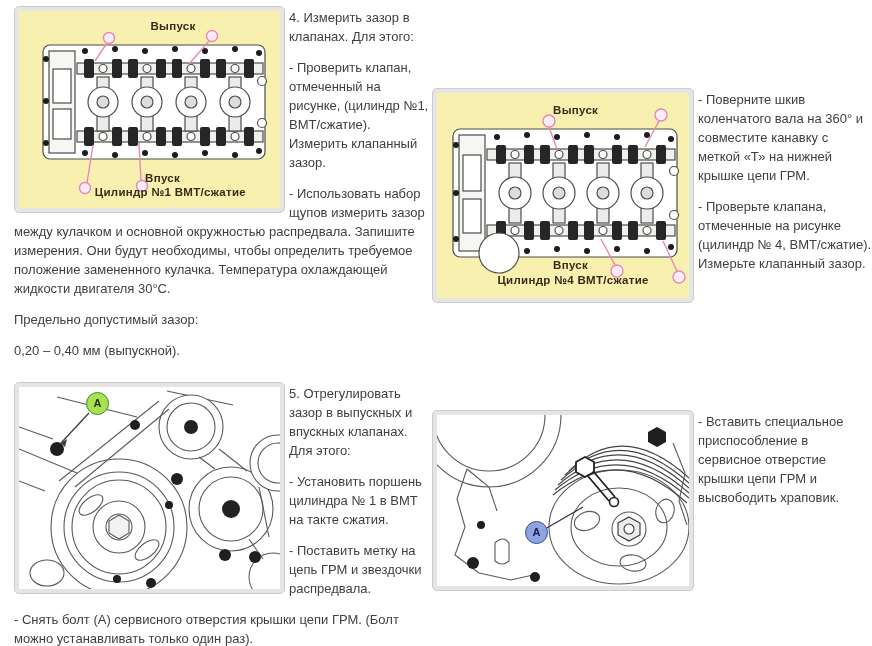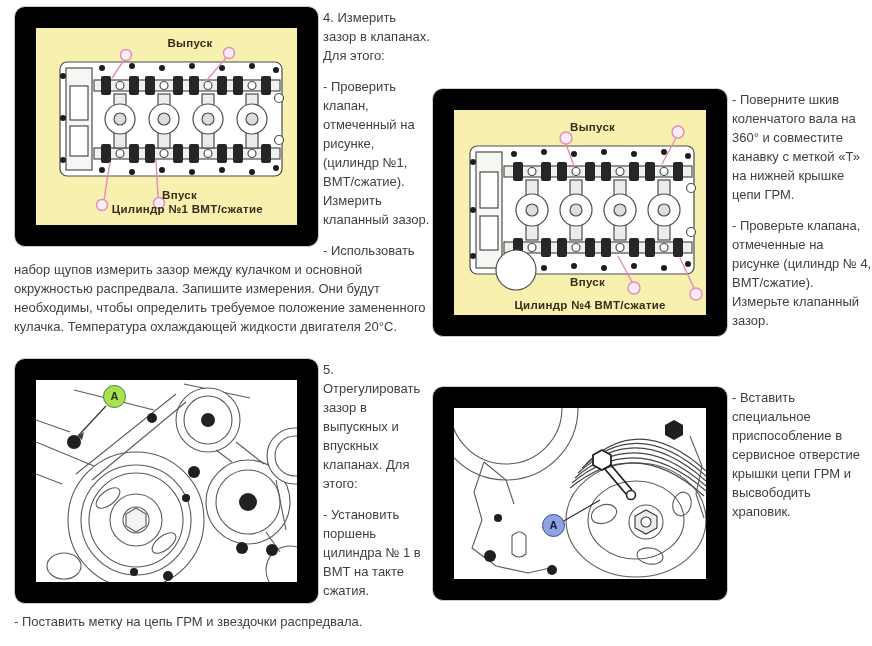--- a/index.html
+++ b/index.html
@@ -4,22 +4,22 @@
 <style>
   * { margin:0; padding:0; box-sizing:border-box; }
   html,body { width:872px; height:646px; background:#fff; overflow:hidden; }
   body { font-family:"Liberation Sans", sans-serif; color:#3f3f3f; }
   .page { display:grid; grid-template-columns:418px 440px; row-gap:10px; padding:6px 0 0 14px; }
   .cell { font-size:13px; line-height:19px; }
   .cell p { margin:2px 0 12px 0; }
   .cell-right-1 { padding-top:82px; }
   .cell-right-2 { padding-top:28px; }
   figure.imgbox {
-    float:left; border:1px solid #ccc; border-radius:11px; background:#000000;
-    padding:21px; margin:0 4px 8px 0; position:relative;
+    float:left; border:1px solid #ccc; border-radius:5px; background:#e5e5e5;
+    padding:4px; margin:0 4px 8px 0; position:relative;
   }
   .canvas { position:relative; overflow:hidden; }
   .canvas.yellow { background:#f8f0ae; }
   .canvas svg { display:block; position:absolute; left:0; top:0; }
   .diag-label {
     position:absolute; transform:translateX(-50%);
     font-size:11.5px; font-weight:bold; color:#3a2a1c; white-space:nowrap;
     letter-spacing:.3px;
   }
   .badge {
@@ -133,21 +133,23 @@
               <circle cx="123" cy="175" r="5.5"></circle>
           </g>
         </svg>
         <span class="diag-label" style="left:59%;top:6px;">Выпуск</span>
         <span class="diag-label" style="left:55%;top:158px;">Впуск</span>
         <span class="diag-label" style="left:58%;top:172px;">Цилиндр №1 ВМТ/сжатие</span>
       </div>
     </figure>
     <p>4. Измерить зазор в клапанах. Для этого:</p>
     <p>- Проверить клапан, отмеченный на рисунке, (цилиндр №1, ВМТ/сжатие). Измерить клапанный зазор.</p>
-    <p>- Использовать набор щупов измерить зазор между кулачком и основной окружностью распредвала. Запишите измерения. Они будут необходимы, чтобы определить требуемое положение замененного кулачка. Температура охлаждающей жидкости двигателя 20°С.</p>
+    <p>- Использовать набор щупов измерить зазор между кулачком и основной окружностью распредвала. Запишите измерения. Они будут необходимы, чтобы определить требуемое положение замененного кулачка. Температура охлаждающей жидкости двигателя 30°С.</p>
+    <p>Предельно допустимый зазор:</p>
+    <p>0,20 – 0,40 мм (выпускной).</p>
     <div class="clear"></div>
   </section>
 
   <section class="cell cell-right-1">
     <figure class="imgbox">
       <div class="canvas yellow" style="width:252px;height:205px;">
         <svg width="252" height="205" viewBox="0 0 252 205">
           <g stroke="#4d4d4d" fill="none" stroke-width="1.2">
             <rect x="16" y="36" width="224" height="128" rx="7" fill="#ffffff"></rect>
             <rect x="22" y="42" width="26" height="116" fill="#f6f6f2"></rect>
@@ -230,21 +232,21 @@
             <line x1="222" y1="28" x2="208" y2="54"></line>
               <circle cx="224" cy="22" r="6"></circle>
             <line x1="178" y1="172" x2="164" y2="146"></line>
               <circle cx="180" cy="178" r="6"></circle>
             <line x1="240" y1="178" x2="226" y2="148"></line>
               <circle cx="242" cy="184" r="6"></circle>
           </g>
         </svg>
         <span class="diag-label" style="left:55%;top:8px;">Выпуск</span>
         <span class="diag-label" style="left:53%;top:163px;">Впуск</span>
-        <span class="diag-label" style="left:54%;top:186px;">Цилиндр №4 ВМТ/сжатие</span>
+        <span class="diag-label" style="left:54%;top:178px;">Цилиндр №4 ВМТ/сжатие</span>
       </div>
     </figure>
     <p>- Поверните шкив коленчатого вала на 360° и совместите канавку с меткой «Т» на нижней крышке цепи ГРМ.</p>
     <p>- Проверьте клапана, отмеченные на рисунке (цилиндр № 4, ВМТ/сжатие). Измерьте клапанный зазор.</p>
     <div class="clear"></div>
   </section>
 
   <section class="cell">
     <figure class="imgbox">
       <div class="canvas" style="width:261px;height:202px;background:#fff;">

